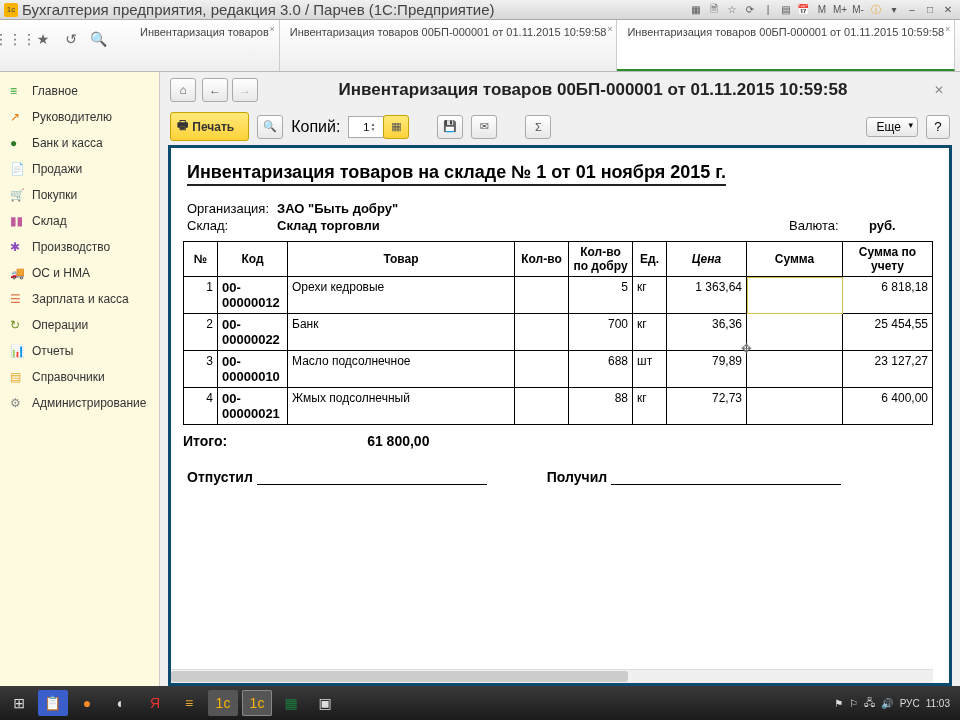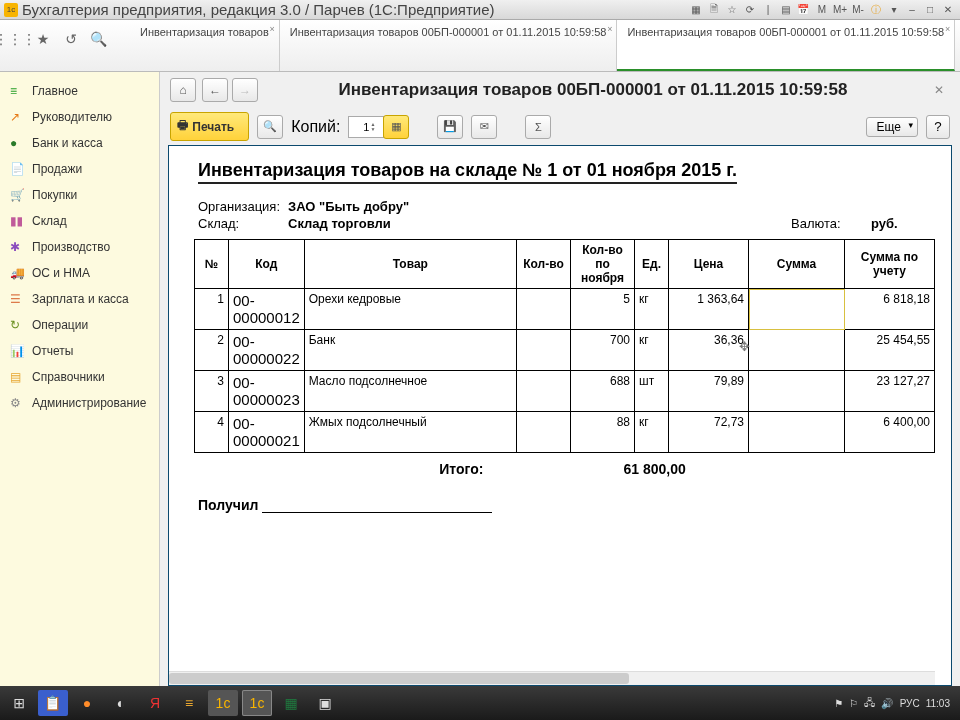--- a/index.html
+++ b/index.html
@@ -42,37 +42,37 @@
 .btn-sq { width: 26px; height: 24px; background: linear-gradient(#fff,#e8e8e8); border: 1px solid #aaa; border-radius: 3px; display: inline-flex; align-items: center; justify-content: center; font-size: 11px; color: #555; }
 .copies-in { width: 36px; height: 22px; border: 1px solid #aaa; text-align: right; padding: 0 14px 0 0; font-size: 11px; }
 .spin { display: inline-flex; flex-direction: column; margin-left: -14px; }
 .spin span { font-size: 5px; line-height: 5px; color: #666; }
 .eshe { border: 1px solid #aaa; border-radius: 3px; padding: 2px 16px 2px 10px; font-size: 12px; position: relative; background: linear-gradient(#fff,#e8e8e8); }
 .eshe::after { content: "▾"; position: absolute; right: 4px; font-size: 9px; }
 .help-btn { width: 24px; height: 24px; border: 1px solid #aaa; border-radius: 3px; background: linear-gradient(#fff,#e8e8e8); display: inline-flex; align-items: center; justify-content: center; }
 .flex-spacer { flex: 1; }
 
 
-.doc-scroll { flex: 1; margin: 0 8px 0 8px; background: #fff; border: 1px solid #0c4a6e; overflow: auto; padding: 14px 16px 14px 25px; position: relative; }
+.doc-scroll { flex: 1; margin: 0 8px 0 8px; background: #fff; border: 3px solid #0c4a6e; overflow: auto; padding: 14px 16px 14px 12px; position: relative; }
 .doc-title { font-size: 18px; font-weight: bold; margin: 0 0 8px 4px; text-decoration: underline; text-decoration-color: #222; text-underline-offset: 6px; text-decoration-thickness: 2px; display: inline-block; padding-right: 130px; }
 .doc-meta { display: grid; grid-template-columns: 90px 1fr 80px 60px; row-gap: 2px; font-size: 13px; margin: 10px 4px 8px 4px; }
 .doc-meta .lbl { text-align: left; }
 .doc-meta .val { font-weight: bold; }
 .doc-meta .cur-lbl { text-align: left; padding-right: 6px; }
 
 
 table.inv { border-collapse: collapse; width: 100%; font-size: 12px; }
 table.inv th, table.inv td { border: 1px solid #000; padding: 3px 4px; }
 table.inv th { font-weight: bold; text-align: center; background: #fff; }
 table.inv td { vertical-align: top; }
 .t-num { text-align: right; }
-.t-code { font-size: 15px; }
+.t-code { font-size: 13px; font-weight: bold; }
 .t-sel { background: #fff; outline: 1px solid #d8c040; outline-offset: -1px; }
 
-.total-row { display: flex; justify-content: center; gap: 140px; font-size: 14px; font-weight: bold; margin: 8px 4px 0 0; }
+.total-row { display: flex; justify-content: flex-start; gap: 140px; font-size: 14px; font-weight: bold; margin: 8px 4px 0 0; }
 .total-row .lab { }
 .sign-row { display: flex; gap: 60px; font-size: 14px; font-weight: bold; margin: 20px 4px 0 4px; }
 .sign-row .sig { display: flex; align-items: flex-end; gap: 4px; }
 .sign-row .line { border-bottom: 1px solid #000; width: 230px; height: 16px; }
 
 .hscroll { position: absolute; left: 0; right: 16px; bottom: 0; height: 14px; background: #f0f0f0; border-top: 1px solid #ddd; }
 .hscroll .thumb { position: absolute; left: 0; top: 1px; bottom: 1px; width: 60%; background: #ccc; border-radius: 3px; }
 
 
 .taskbar { position: absolute; bottom: 0; left: 0; right: 0; height: 34px; background: linear-gradient(#3a3a3a,#1a1a1a); display: flex; align-items: center; padding: 0 4px; }
@@ -229,23 +229,23 @@
         <div class="val">руб.</div>
       </div>
 
       <table class="inv">
         <thead>
             <tr id="thead-row">
               <th style="width: 34px;">№</th>
               <th style="width: 70px;">Код</th>
               <th>Товар</th>
               <th style="width: 54px;">Кол-во</th>
-              <th style="width: 64px;">Кол-во по ноября</th>
+              <th style="width: 64px;">Кол-во по добру</th>
               <th style="width: 34px;">Ед.</th>
-              <th style="width: 80px;">Цена</th>
+              <th style="width: 80px; font-style: italic;">Цена</th>
               <th style="width: 96px;">Сумма</th>
               <th style="width: 90px;">Сумма по учету</th>
             </tr>
           </thead>
         <tbody id="tbody">
             <tr>
               <td class="t-num">1</td>
               <td class="t-code">00-00000012</td>
               <td>Орехи кедровые</td>
               <td class="t-num"></td>
@@ -261,21 +261,21 @@
               <td>Банк</td>
               <td class="t-num"></td>
               <td class="t-num">700</td>
               <td>кг</td>
               <td class="t-num">36,36</td>
               <td class="t-num"></td>
               <td class="t-num">25 454,55</td>
             </tr>
             <tr>
               <td class="t-num">3</td>
-              <td class="t-code">00-00000023</td>
+              <td class="t-code">00-00000010</td>
               <td>Масло подсолнечное</td>
               <td class="t-num"></td>
               <td class="t-num">688</td>
               <td>шт</td>
               <td class="t-num">79,89</td>
               <td class="t-num"></td>
               <td class="t-num">23 127,27</td>
             </tr>
             <tr>
               <td class="t-num">4</td>
@@ -290,20 +290,24 @@
             </tr>
           </tbody>
       </table>
 
       <div class="total-row">
         <span class="lab">Итого:</span>
         <span>61 800,00</span>
       </div>
 
       <div class="sign-row">
+        <div class="sig">
+            <span>Отпустил</span>
+            <span class="line"></span>
+          </div>
         <div class="sig">
             <span>Получил</span>
             <span class="line"></span>
           </div>
       </div>
 
       <span class="cursor-crosshair" style="left:570px; top:193px;">✥</span>
 
       <div class="hscroll">
         <div class="thumb"></div>

